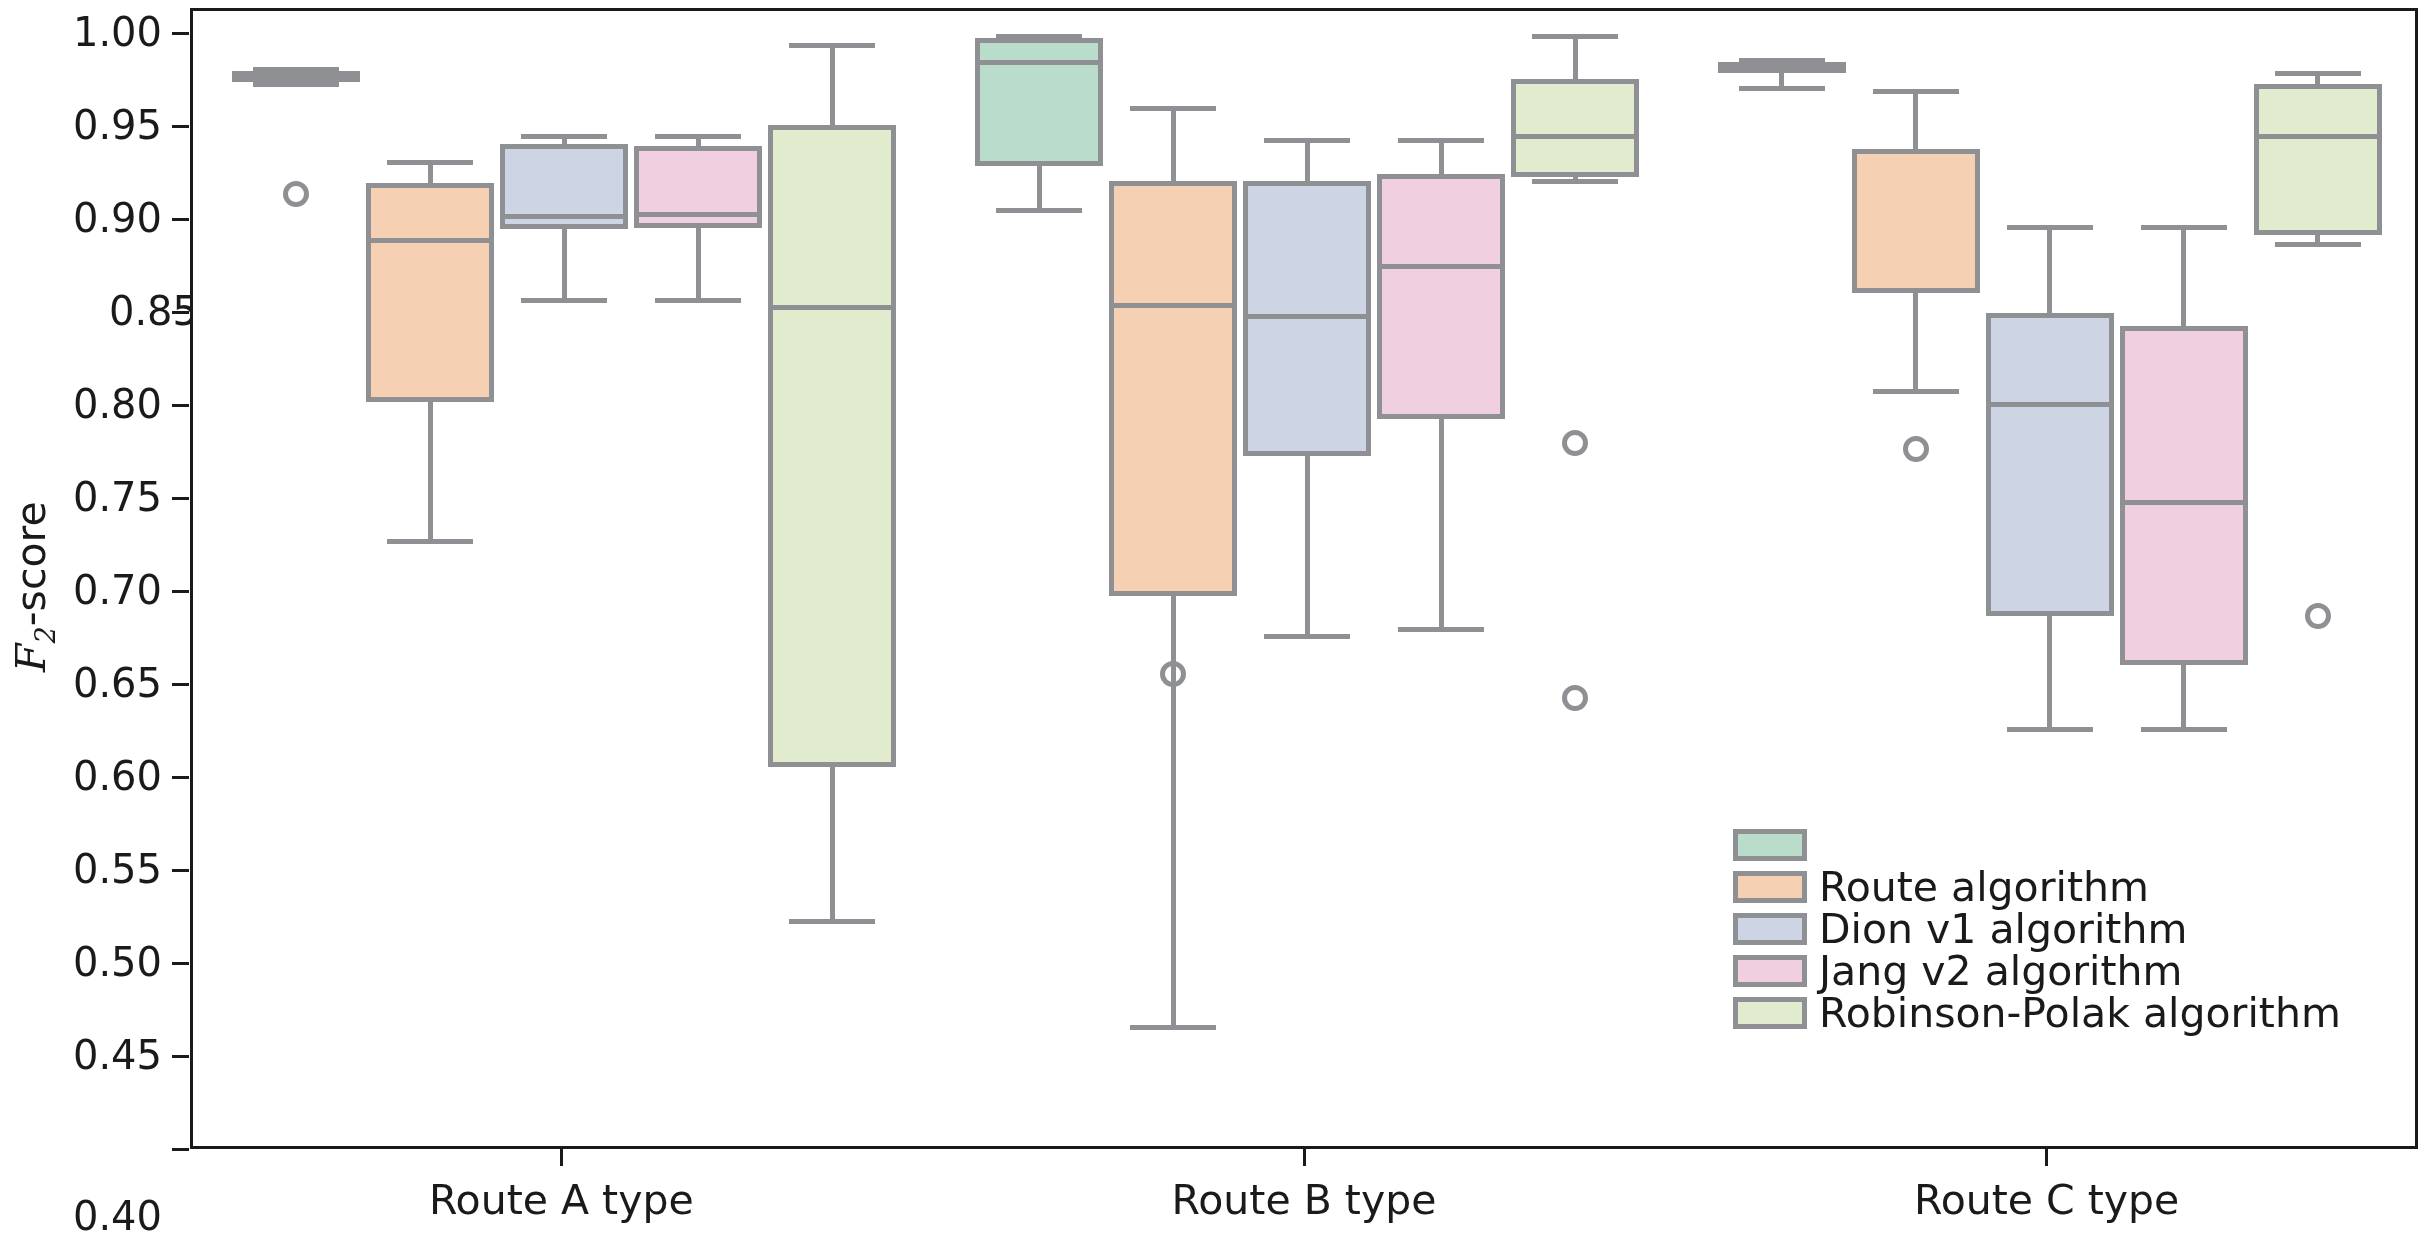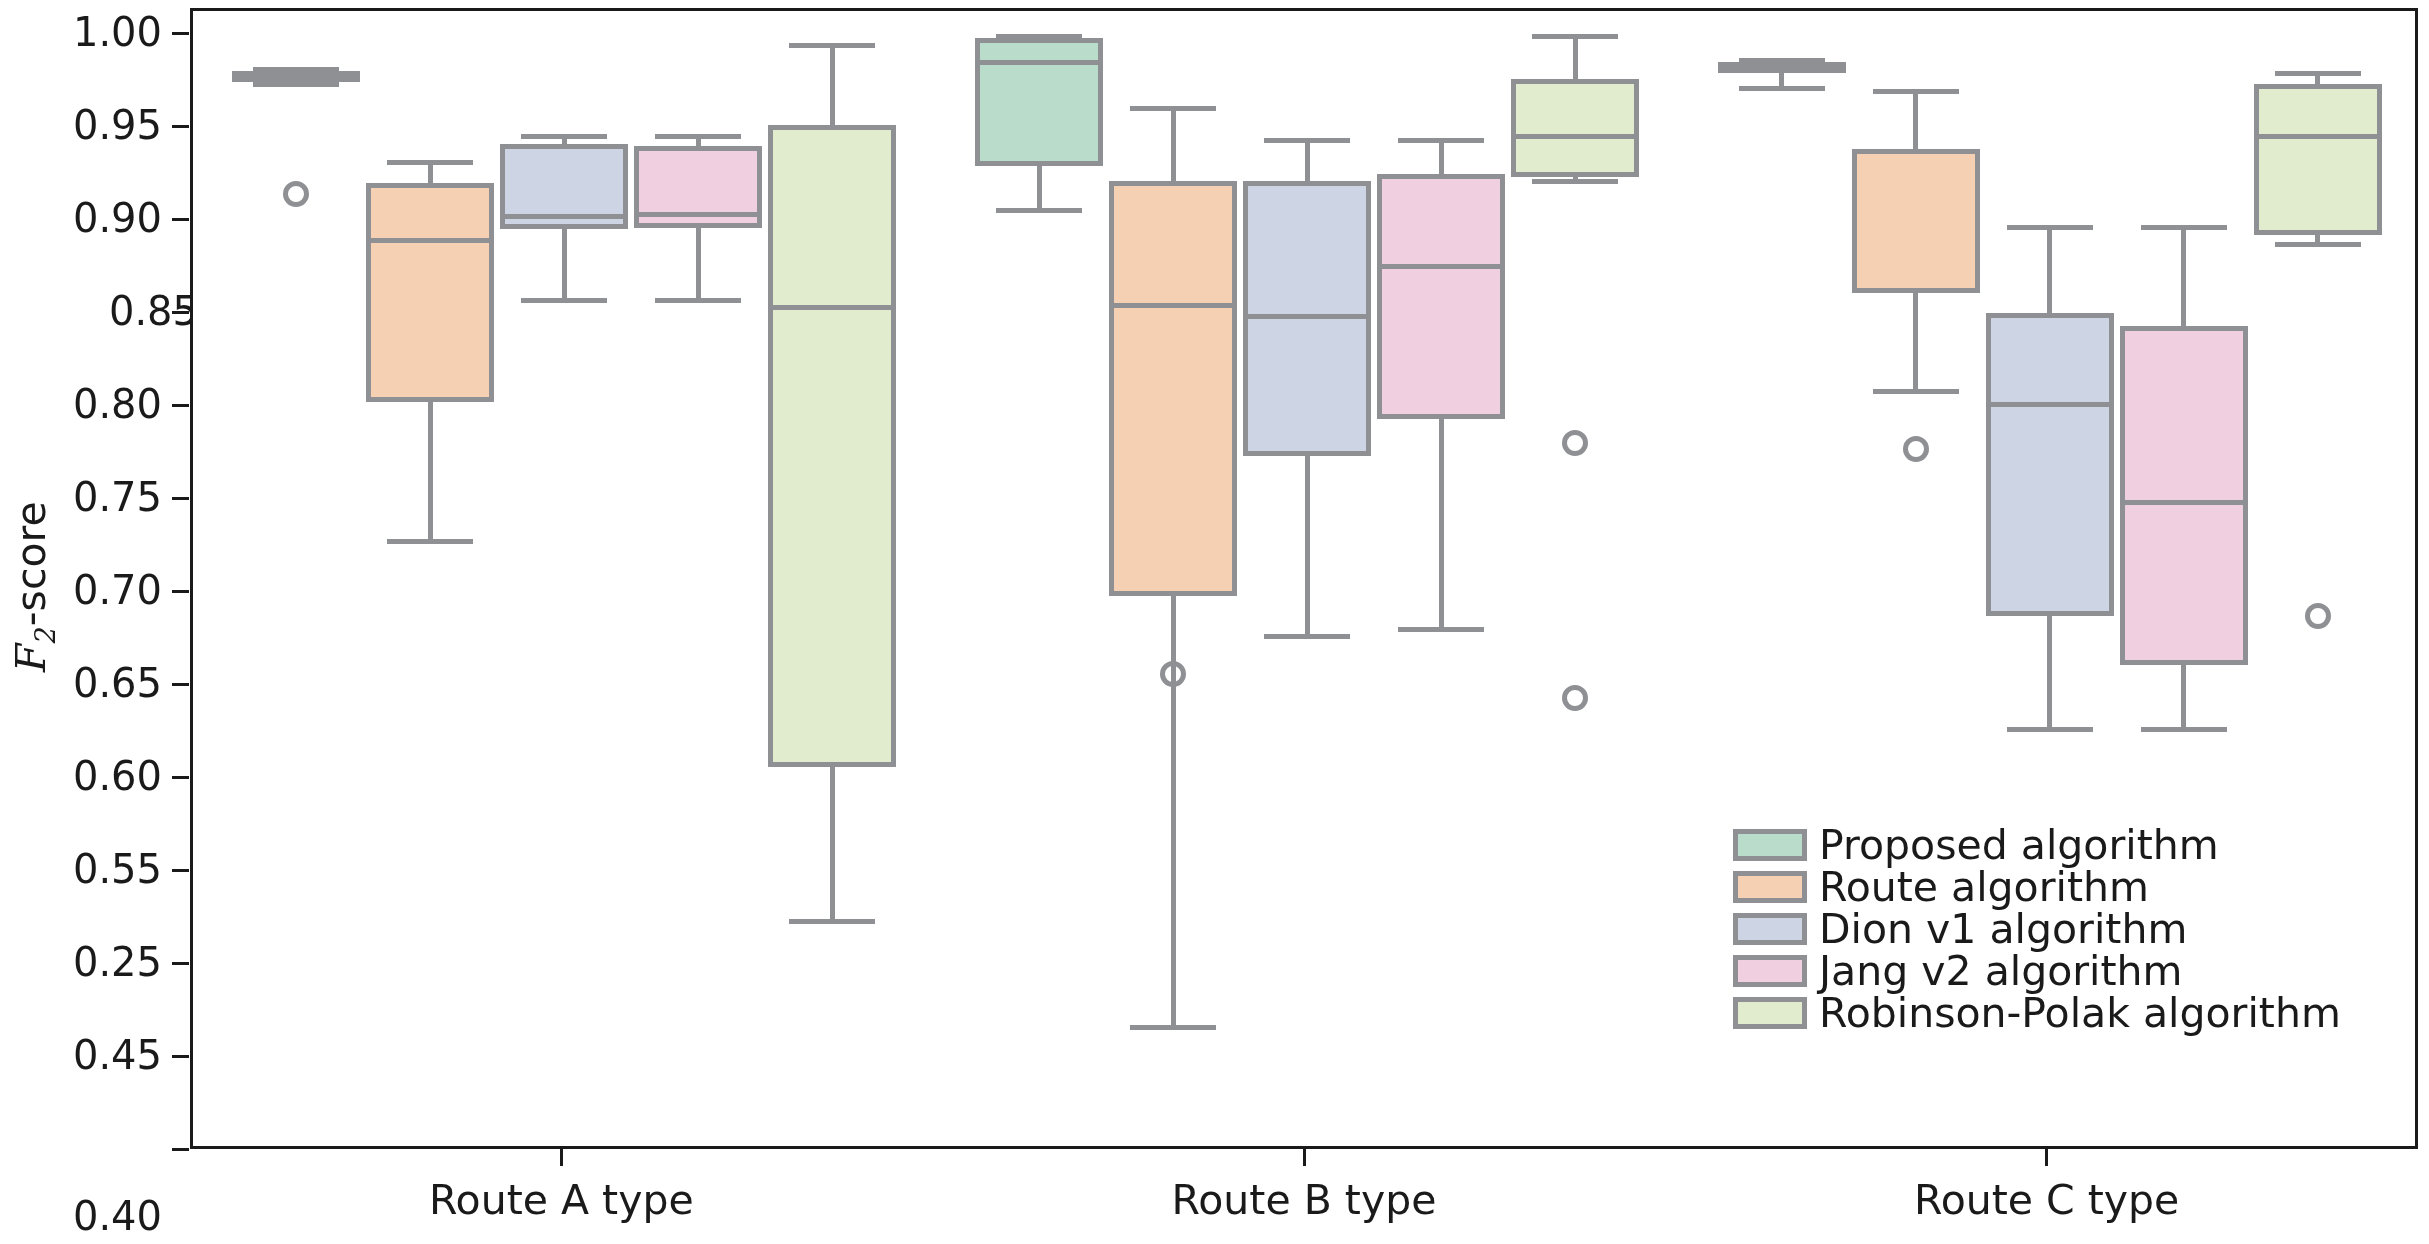--- a/index.html
+++ b/index.html
@@ -166,21 +166,21 @@
       <div class="ytick-label" style="top: 477px;">0.75</div>
       <div class="tick-mark" style="top: 589.5px;"></div>
       <div class="ytick-label" style="top: 570px;">0.70</div>
       <div class="tick-mark" style="top: 682.5px;"></div>
       <div class="ytick-label" style="top: 663px;">0.65</div>
       <div class="tick-mark" style="top: 775.5px;"></div>
       <div class="ytick-label" style="top: 756px;">0.60</div>
       <div class="tick-mark" style="top: 868.5px;"></div>
       <div class="ytick-label" style="top: 849px;">0.55</div>
       <div class="tick-mark" style="top: 961.5px;"></div>
-      <div class="ytick-label" style="top: 942px;">0.25</div>
+      <div class="ytick-label" style="top: 942px;">0.50</div>
       <div class="tick-mark" style="top: 1054.5px;"></div>
       <div class="ytick-label" style="top: 1035px;">0.45</div>
       <div class="tick-mark" style="top: 1147.5px;"></div>
       <div class="ytick-label" style="top: 1196px;">0.40</div>
     </div>
 
   <div id="plot-area">
     <div id="boxes-layer">
         <div class="box-group">
           <div class="bx-stem" style="left: 100.833px; top: 58.48px; height: 1.86px;"></div>
@@ -316,21 +316,20 @@
       <div class="xtick-label" style="left: 561.333px;">Route A type</div>
       <div class="xtick-mark" style="left: 1302.5px;"></div>
       <div class="xtick-label" style="left: 1304px;">Route B type</div>
       <div class="xtick-mark" style="left: 2045.17px;"></div>
       <div class="xtick-label" style="left: 2046.67px;">Route C type</div>
     </div>
 
   <div id="legend">
       <div class="legend-row">
         <div class="legend-swatch" style="background: rgb(185, 221, 202);"></div>
-        <div class="legend-text">Proposed algorithm</div>
       </div>
       <div class="legend-row">
         <div class="legend-swatch" style="background: rgb(245, 208, 179);"></div>
         <div class="legend-text">Route algorithm</div>
       </div>
       <div class="legend-row">
         <div class="legend-swatch" style="background: rgb(205, 213, 229);"></div>
         <div class="legend-text">Dion v1 algorithm</div>
       </div>
       <div class="legend-row">

